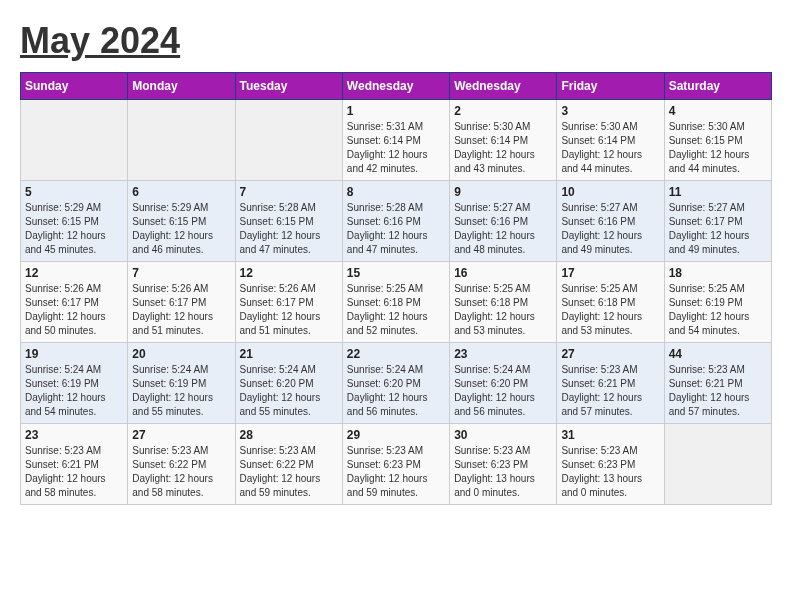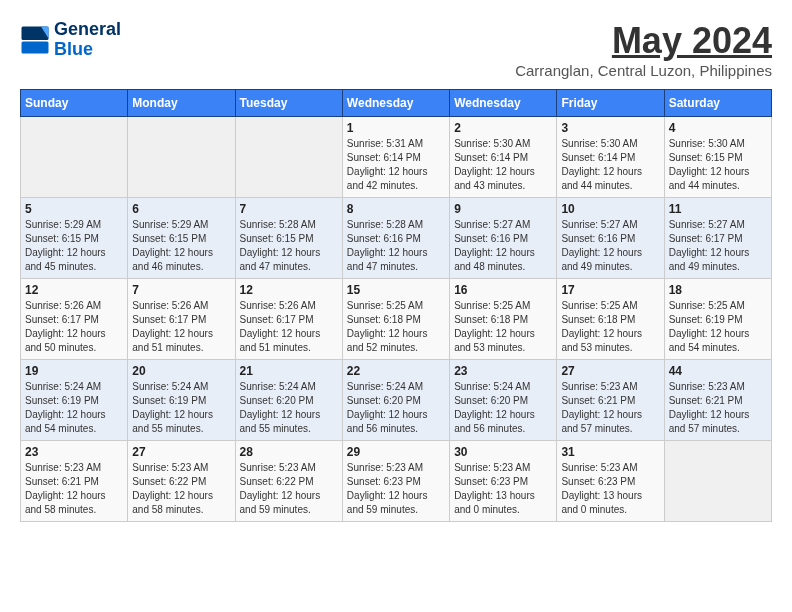--- a/index.html
+++ b/index.html
@@ -43,21 +43,21 @@
     .location {
       font-size: 15px;
       color: #555;
     }
     .calendar {
       width: 100%;
       border-collapse: collapse;
       font-size: 11px;
     }
     .calendar thead tr th {
-      background-color: #3b82f6;
+      background-color: #a21caf;
       color: #fff;
       padding: 6px 4px;
       text-align: left;
       font-size: 12px;
       font-weight: bold;
       border: 1px solid #1a4080;
     }
     .calendar tbody tr td {
       vertical-align: top;
       border: 1px solid #ccc;
@@ -84,36 +84,22 @@
       line-height: 1.4;
     }
     .empty-cell {
       background-color: #f0f0f0 !important;
     }
   </style>
 </head>
 <body>
 
 <div class="header">
-  <div class="logo">
-    <svg class="logo-icon" viewBox="0 0 40 40" xmlns="http://www.w3.org/2000/svg">
-      <rect x="0" y="0" width="40" height="40" fill="white"></rect>
-      <rect x="2" y="2" width="36" height="18" rx="2" fill="#003366"></rect>
-      <rect x="2" y="22" width="36" height="16" rx="2" fill="#0066cc"></rect>
-
-      <polygon points="28,2 38,2 38,18" fill="#4da6ff"></polygon>
-    </svg>
-    <div class="logo-text">
-      <div>General</div>
-      <div style="color:#0066cc;">Blue</div>
-    </div>
-  </div>
   <div class="title-block">
     <div class="month-title">May 2024</div>
-    <div class="location">Carranglan, Central Luzon, Philippines</div>
   </div>
 </div>
 
 <table class="calendar">
   <thead>
     <tr>
     <th>Sunday</th>
         <th>Monday</th>
         <th>Tuesday</th>
         <th>Wednesday</th>

